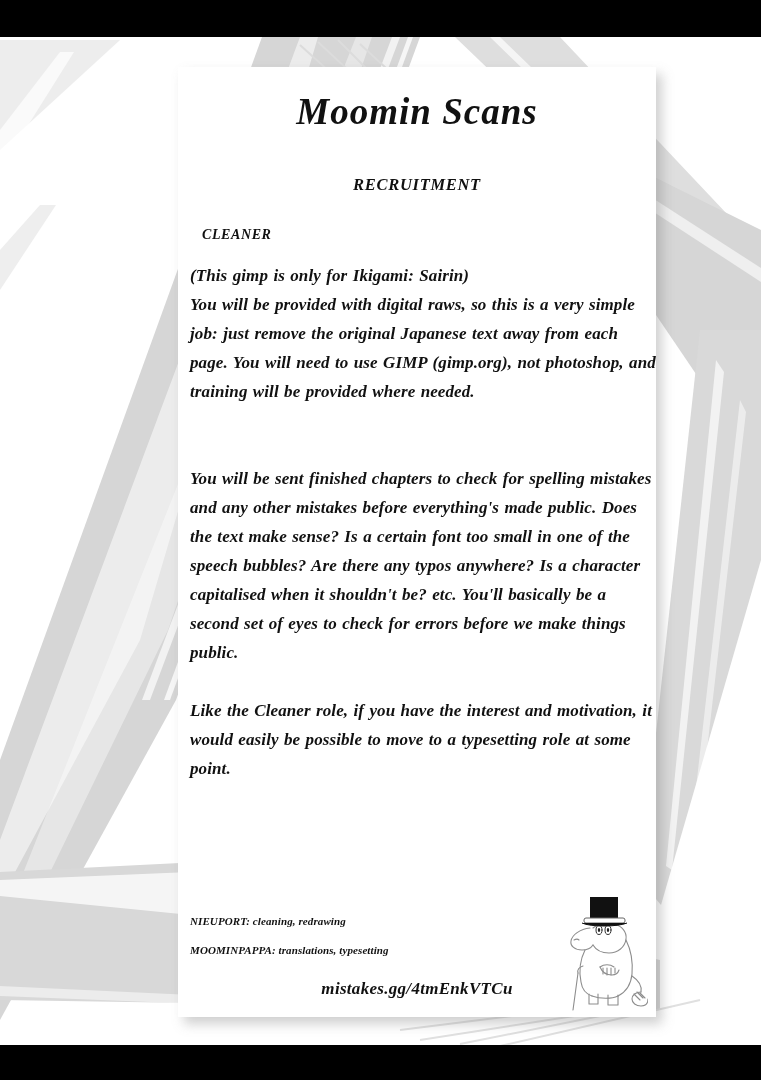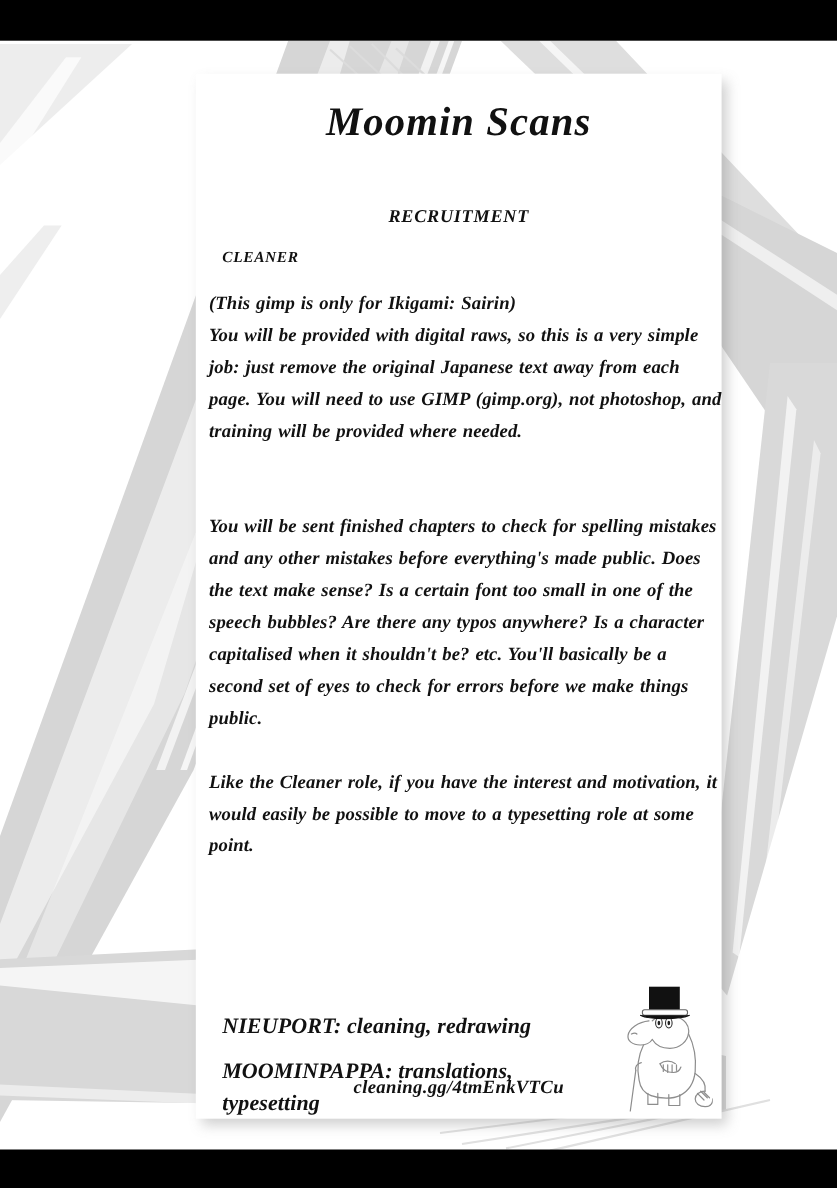--- a/index.html
+++ b/index.html
@@ -61,21 +61,21 @@
     left: 0; top: 24px;
     width: 478px;
     text-align: center;
     font-size: 37px;
     line-height: 42px;
     letter-spacing: 1px;
   }
 
   #section-recruitment {
     position: absolute;
-    left: 0; top: 120px;
+    left: 0; top: 108px;
     width: 478px;
     text-align: center;
     font-size: 16.5px;
     letter-spacing: 0.7px;
   }
 
   #body-area {
     position: absolute;
     left: 12px;
     top: 141px;
@@ -101,23 +101,23 @@
   .spacer { height: 29px; }
 
   
   #credits {
     position: absolute;
     left: 12px;
     top: 840px;
     width: 380px;
   }
   .credit-line {
-    font-size: 20px;
+    font-size: 11px;
     line-height: 29px;
-    margin: 12px;
+    margin: 0;
   }
 
   #discord-line {
     position: absolute;
     left: 0;
     top: 912px;
     width: 478px;
     text-align: center;
     font-size: 17px;
     letter-spacing: 0.3px;
@@ -205,21 +205,21 @@
         <p class="para hand">Like the Cleaner role, if you have the interest and motivation, it would easily be possible to move to a typesetting role at some point.</p>
       </div>
 
     </div>
 
     <div id="credits">
       <p class="credit-line hand">NIEUPORT: cleaning, redrawing</p>
       <p class="credit-line hand">MOOMINPAPPA: translations, typesetting</p>
     </div>
 
-    <div id="discord-line" class="hand">cleaning.gg/4tmEnkVTCu</div>
+    <div id="discord-line" class="hand">mistakes.gg/4tmEnkVTCu</div>
 
     <svg id="moomin-illustration" viewBox="0 0 88 120">
       <g fill="none" stroke="#8d8d8d" stroke-width="1.1" stroke-linejoin="round" stroke-linecap="round">
 
         <path d="M30 34 C20 35 12 41 11 47 C10 52 15 56 22 56 C27 56 31 54 33 51"></path>
         <path d="M33 51 C36 56 42 59 49 59 C58 59 65 53 66 45 C67 38 62 32 54 30 C46 28 37 30 33 34"></path>
 
         <path d="M25 56 C20 66 19 78 21 88 C22 95 26 100 32 102"></path>
         <path d="M66 46 C71 56 73 68 72 80 C71 90 66 98 58 102"></path>
         <path d="M32 102 C40 105 52 105 58 102"></path>

